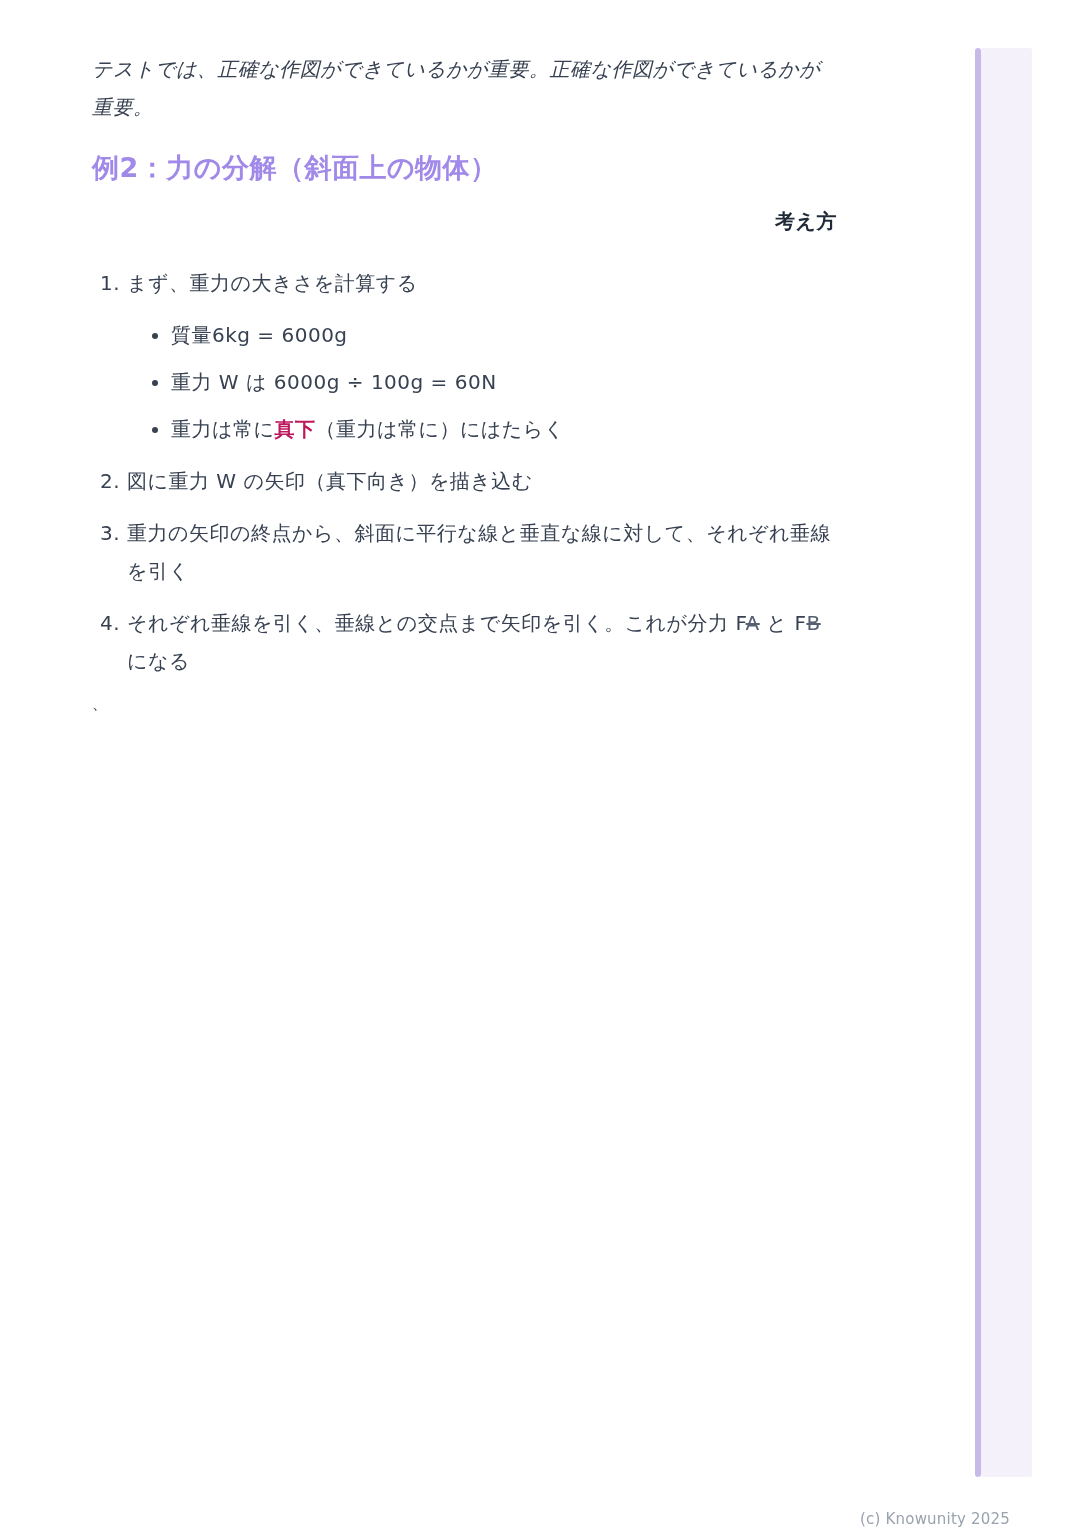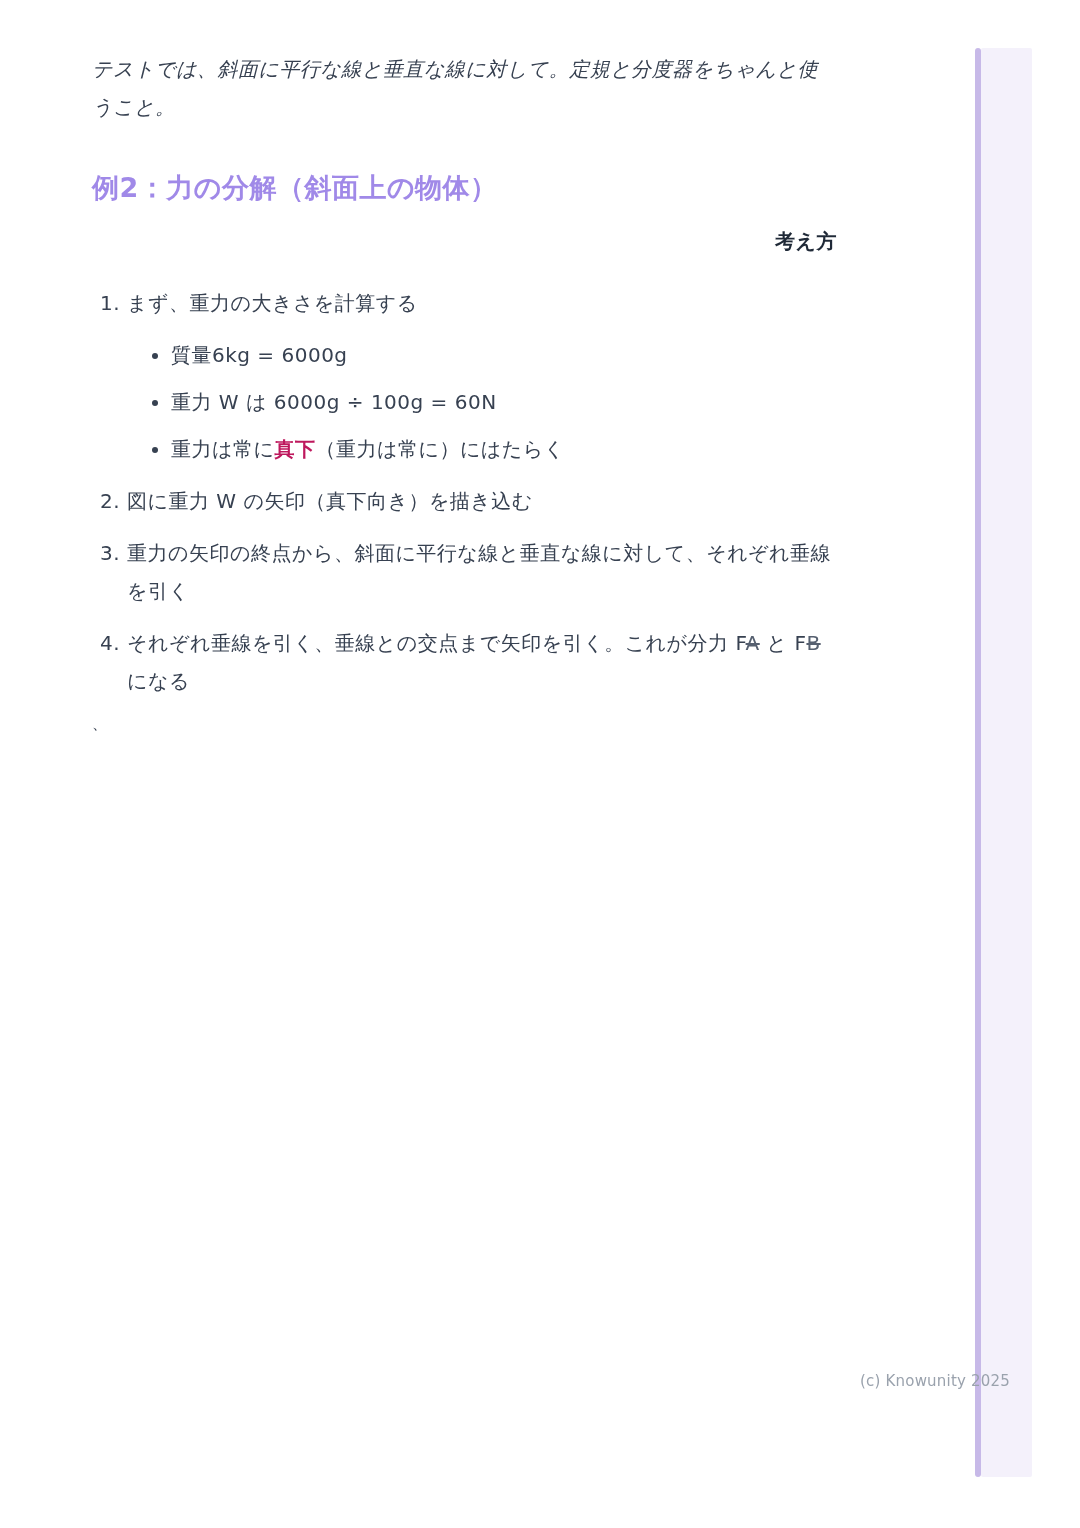--- a/index.html
+++ b/index.html
@@ -43,21 +43,21 @@
     left: 92px;
     top: 0;
     width: 745px;
   }
   .intro {
     margin: 50px 0 0 0;
     font-style: italic;
     color: #374151;
   }
   .section-heading {
-    margin: 44px 0 0 0;
+    margin: 24px 0 0 0;
     font-size: 27px;
     line-height: 36px;
     font-weight: 700;
     color: #a089e8;
     letter-spacing: 0.5px;
   }
   .problem {
     margin: 26px 0 0 0;
   }
   .method-heading {
@@ -92,40 +92,40 @@
     color: #be185d;
   }
   .stray-mark {
     margin: 2px 0 0 0;
     font-size: 15px;
     line-height: 20px;
     color: #374151;
   }
   .copyright {
     position: absolute;
-    top: 1371px;
+    top: 1509px;
     right: 70px;
     font-size: 15px;
     line-height: 20px;
     letter-spacing: 0.2px;
     color: #9aa2ad;
     z-index: 5;
   }
 </style>
 </head>
 <body>
 
 <div class="page">
 
   <div class="rail-track"></div>
   <div class="rail-line"></div>
 
   <div class="content">
 
-    <p class="intro">テストでは、斜面に平行な線と垂直な線に対して。定規と分度器をちゃんと使うこと。</p>
+    <p class="intro">テストでは、正確な作図ができているかが重要。正確な作図ができているかが重要。</p>
 
     <h2 class="section-heading">例2：力の分解（斜面上の物体）</h2>
 
 
     <h4 class="method-heading">考え方</h4>
 
     <ol class="steps">
       <li>
         <span><span>まず、重力の大きさを計算する</span></span>
         <ul class="substeps">

